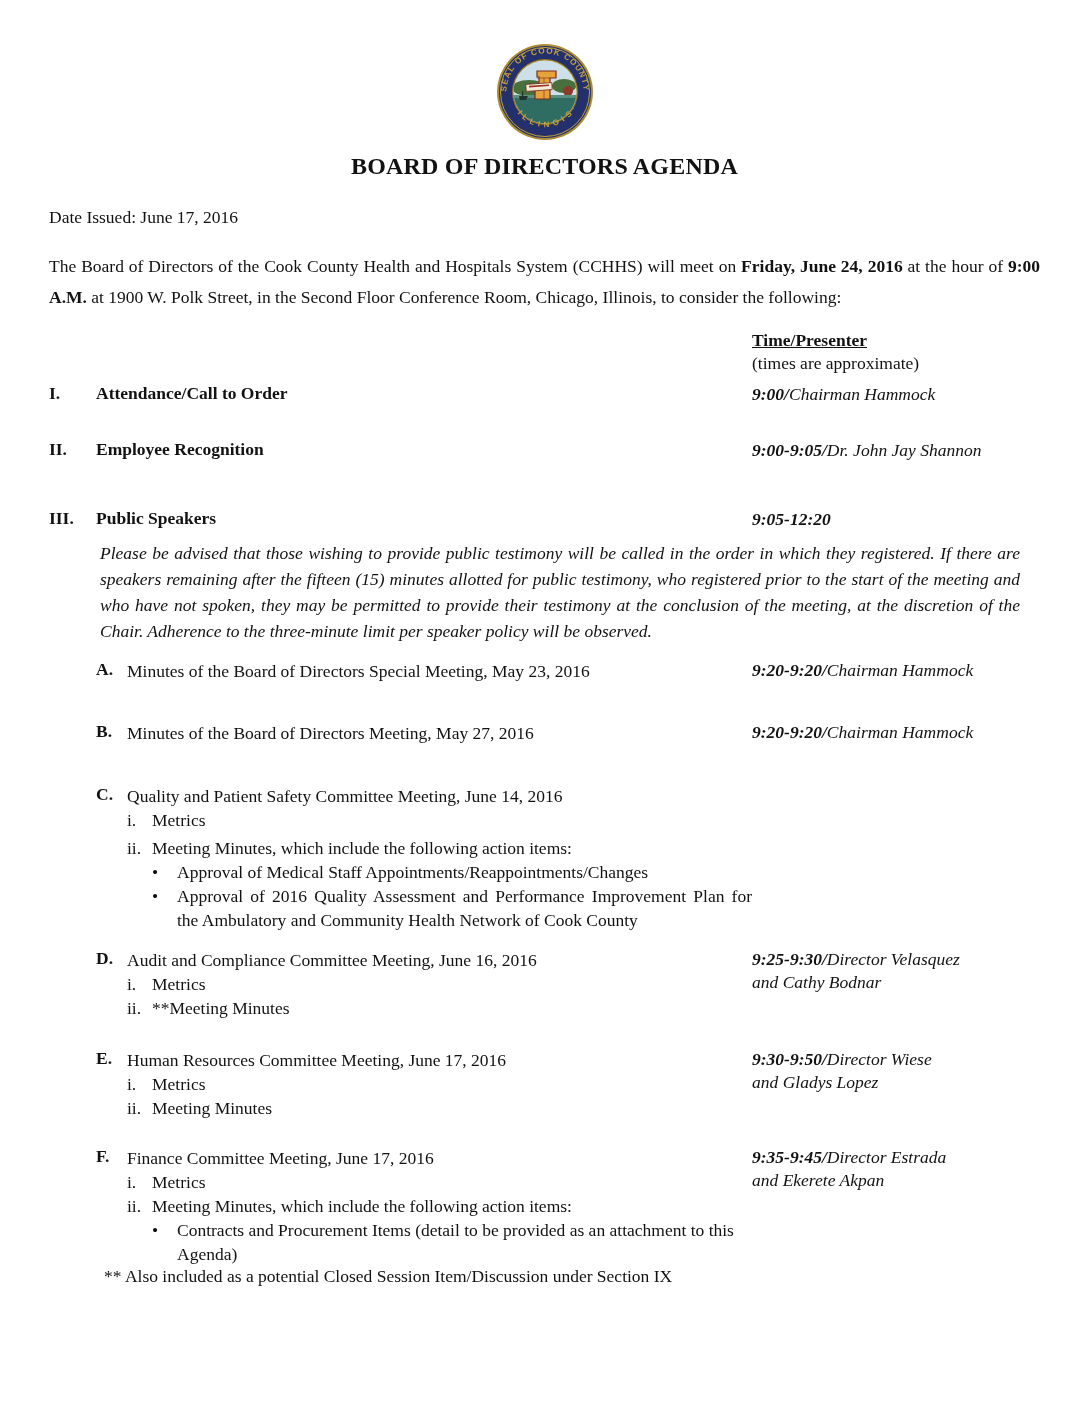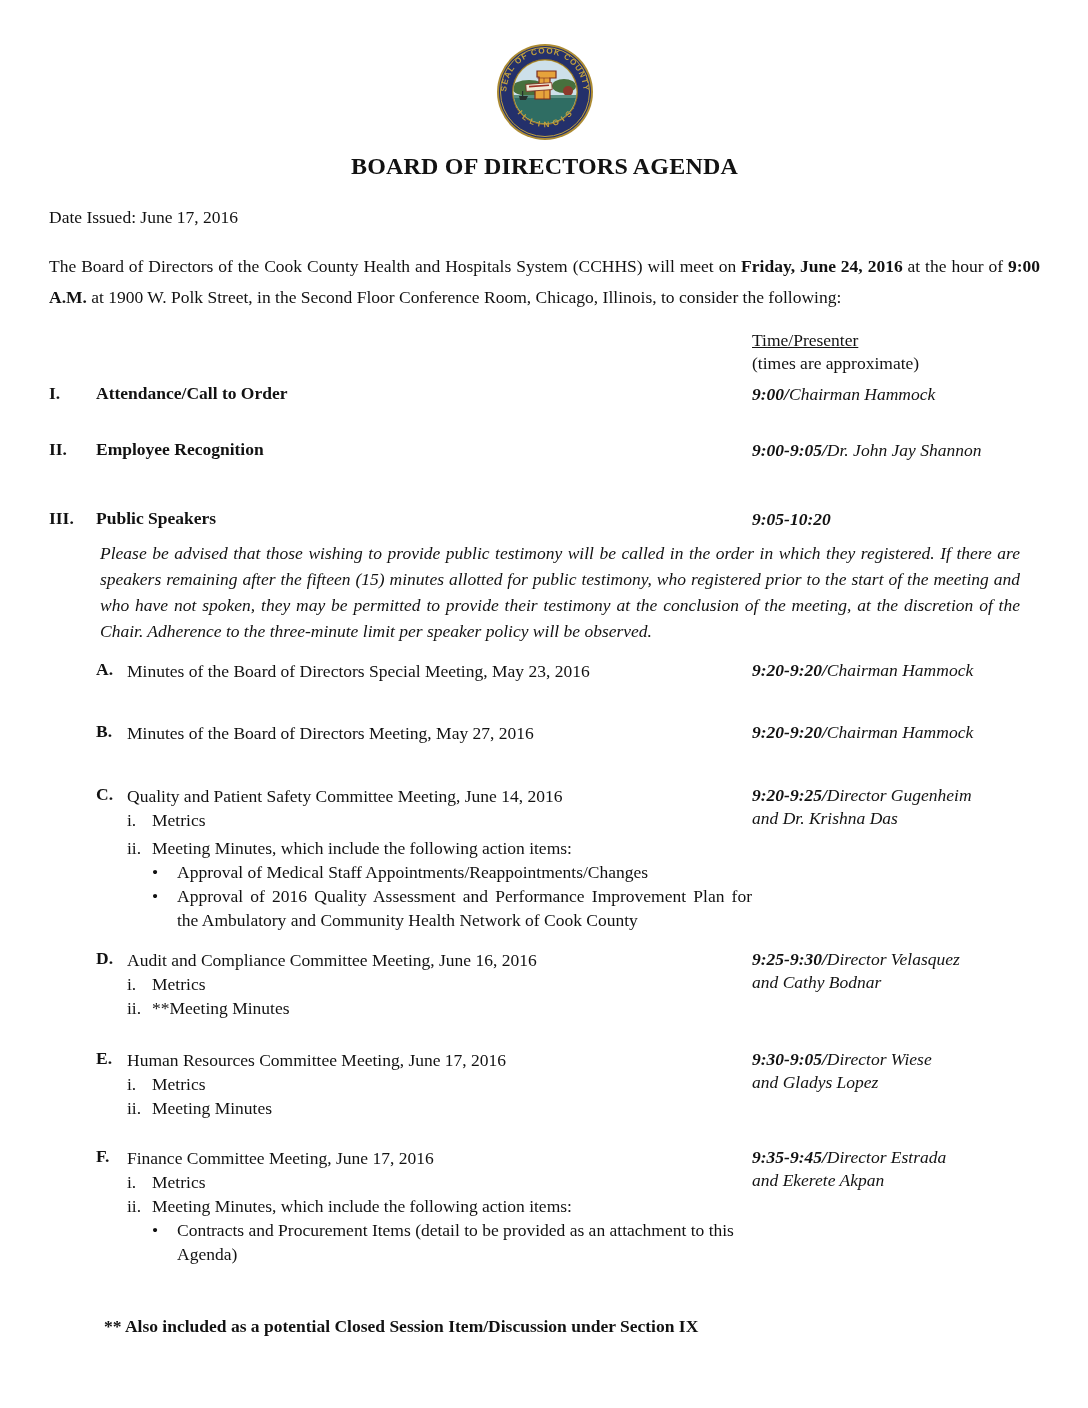--- a/index.html
+++ b/index.html
@@ -16,21 +16,21 @@
   .seal-wrap { text-align: center; height: 96px; }
   .seal-wrap svg { display: inline-block; }
   .doc-title { margin-top: 13px; text-align: center; font-weight: bold; font-size: 24px; letter-spacing: .2px; }
   .date-issued { margin-top: 27px; text-align: left; font-size: 17.5px; }
   .intro { margin-top: 23px; line-height: 31px; text-align: justify; }
 
   
   .col-head-row { display: flex; margin-top: 15px; }
   .col-head-spacer { width: 703px; }
   .col-head { width: 288px; }
-  .col-head .hd { font-weight: normal; text-decoration: underline; line-height: 24px; }
+  .col-head .hd { font-weight: bold; text-decoration: underline; line-height: 24px; }
   .col-head .sub { line-height: 23px; }
 
   .sec-row { display: flex; align-items: flex-start; }
   .sec-num { width: 47px; font-weight: bold; flex: none; }
   .sec-title { width: 656px; font-weight: bold; flex: none; }
   .time-cell { width: 288px; flex: none; line-height: 23px; font-style: italic; }
   .time-cell b { font-weight: bold; }
 
   .sub-row { display: flex; align-items: flex-start; padding-left: 47px; }
   .sub-letter { width: 31px; font-weight: bold; flex: none; }
@@ -40,21 +40,21 @@
   .rtxt { flex: 1; }
   .gap-top { margin-top: 4px; }
   .bullets { padding-left: 25px; }
   .bullet-line { display: flex; }
   .bdot { width: 25px; flex: none; }
   .btxt { flex: 1; }
   .just { text-align: justify; }
 
   .note { margin-top: 9px; margin-left: 51px; width: 920px; font-style: italic; line-height: 26px; text-align: justify; }
 
-  .footer-note { margin-top: 50px; padding-left: 55px; font-weight: bold; }
+  .footer-note { padding-left: 55px; }
 
   
   .mt-i   { margin-top: 8px; }
   .mt-ii  { margin-top: 33px; }
   .mt-iii { margin-top: 46px; }
   .mt-iv  { margin-top: 31px; }
   .mt-a   { margin-top: 15px; }
   .mt-b   { margin-top: 38px; }
   .mt-c   { margin-top: 39px; }
   .mt-d   { margin-top: 16px; }
@@ -126,21 +126,21 @@
 
   <div class="sec-row mt-ii">
     <span class="sec-num">II.</span>
     <span class="sec-title">Employee Recognition</span>
     <span class="time-cell"><b>9:00-9:05/</b><span>Dr. John Jay Shannon</span></span>
   </div>
 
   <div class="sec-row mt-iii">
     <span class="sec-num">III.</span>
     <span class="sec-title">Public Speakers</span>
-    <span class="time-cell"><b>9:05-10:20</b></span>
+    <span class="time-cell"><b>9:05-12:20</b></span>
   </div>
 
   <p class="note">Please be advised that those wishing to provide public testimony will be called in the order in which they registered. If there are speakers remaining after the fifteen (15) minutes allotted for public testimony, who registered prior to the start of the meeting and who have not spoken, they may be permitted to provide their testimony at the conclusion of the meeting, at the discretion of the Chair.  Adherence to the three-minute limit per speaker policy will be observed.</p>
 
 
   <div class="sub-row mt-a">
     <span class="sub-letter">A.</span>
     <div class="sub-body">Minutes of the Board of Directors Special Meeting, May 23, 2016</div>
     <span class="time-cell"><b>9:20-9:20/</b><span>Chairman Hammock</span></span>
   </div>
@@ -167,21 +167,20 @@
         <div class="bullet-line">
           <span class="bdot">•</span>
           <span class="btxt">Approval of Medical Staff Appointments/Reappointments/Changes</span>
         </div>
         <div class="bullet-line">
           <span class="bdot">•</span>
           <span class="btxt just">Approval of 2016 Quality Assessment and Performance Improvement Plan for the Ambulatory and Community Health Network of Cook County</span>
         </div>
       </div>
     </div>
-    <span class="time-cell"><b>9:20-9:25/</b><span>Director Gugenheim</span><br><span>and Dr. Krishna Das</span></span>
   </div>
 
   <div class="sub-row mt-d">
     <span class="sub-letter">D.</span>
     <div class="sub-body">
       <div>Audit and Compliance Committee Meeting, June 16, 2016</div>
       <div class="sub-line">
         <span class="rlab">i.</span>
         <span class="rtxt">Metrics</span>
       </div>
@@ -199,21 +198,21 @@
       <div>Human Resources Committee Meeting, June 17, 2016</div>
       <div class="sub-line">
         <span class="rlab">i.</span>
         <span class="rtxt">Metrics</span>
       </div>
       <div class="sub-line">
         <span class="rlab">ii.</span>
         <span class="rtxt">Meeting Minutes</span>
       </div>
     </div>
-    <span class="time-cell"><b>9:30-9:05/</b><span>Director Wiese</span><br><span>and Gladys Lopez</span></span>
+    <span class="time-cell"><b>9:30-9:50/</b><span>Director Wiese</span><br><span>and Gladys Lopez</span></span>
   </div>
 
   <div class="sub-row mt-f">
     <span class="sub-letter">F.</span>
     <div class="sub-body">
       <div>Finance Committee Meeting, June 17, 2016</div>
       <div class="sub-line">
         <span class="rlab">i.</span>
         <span class="rtxt">Metrics</span>
       </div>

